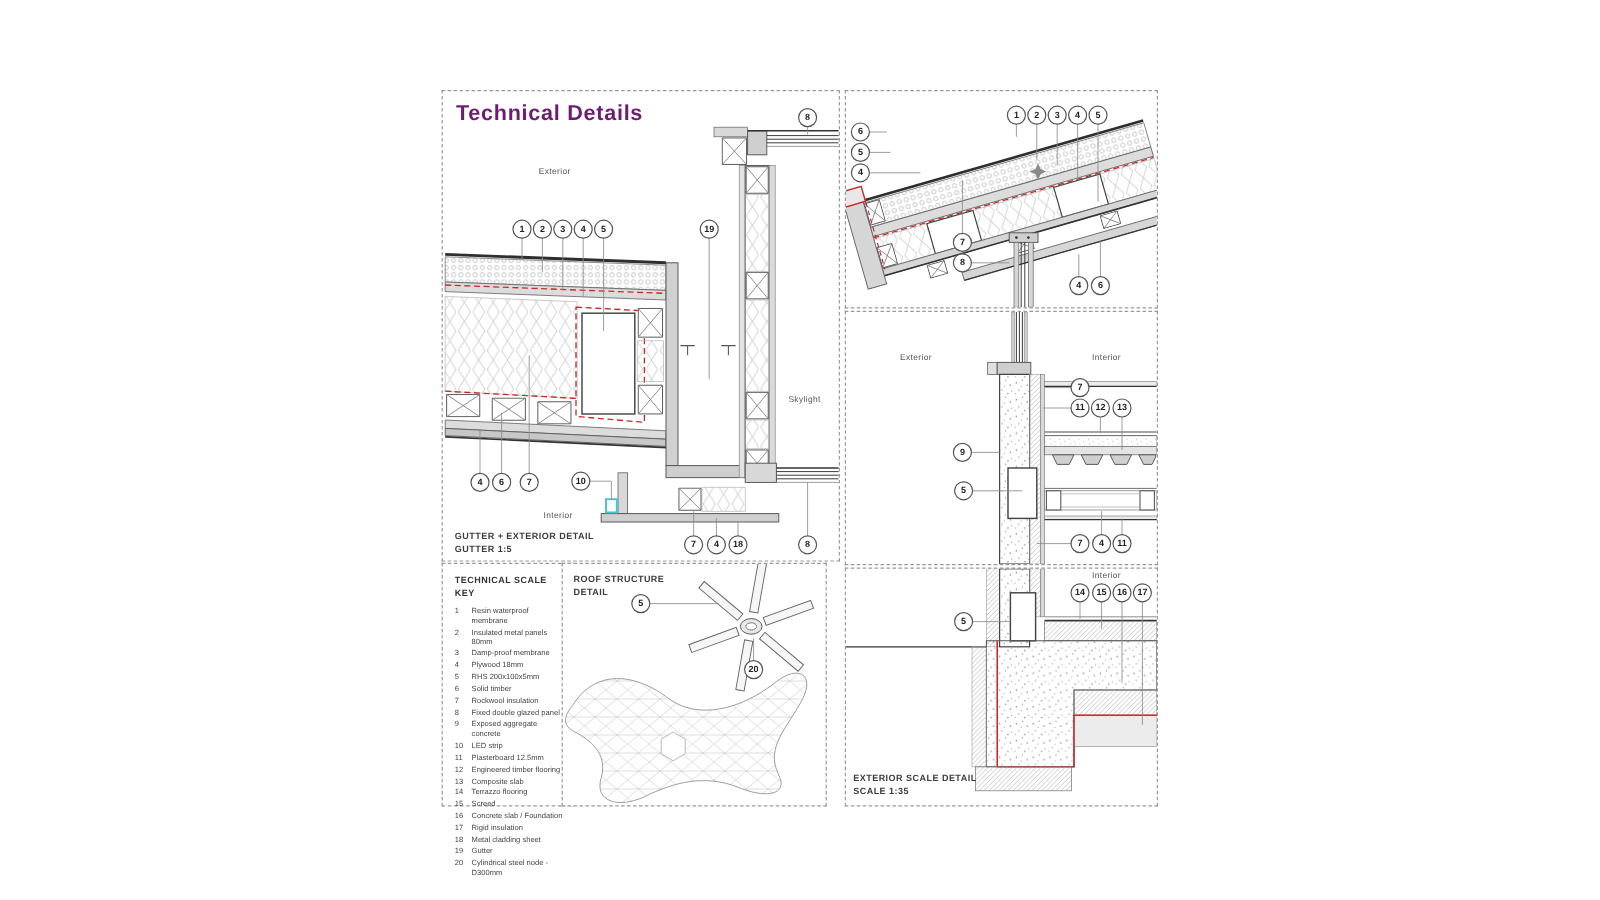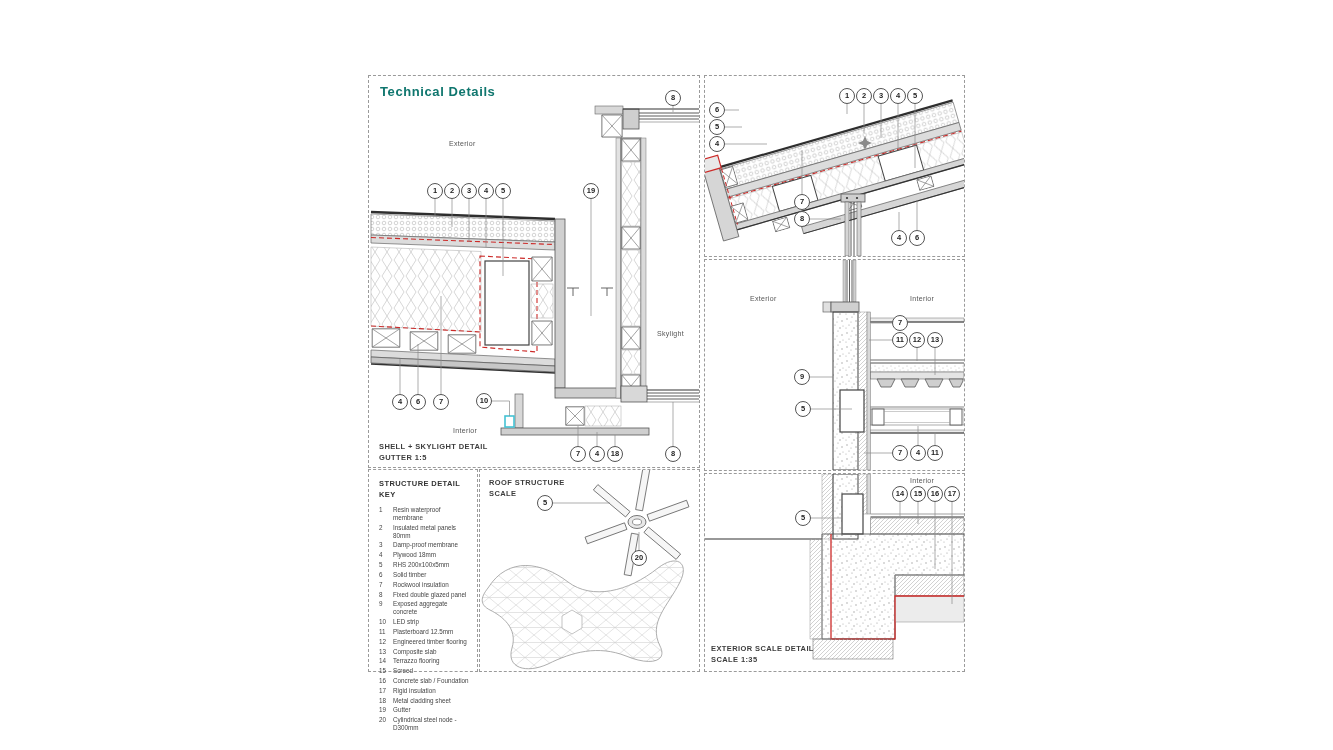--- a/index.html
+++ b/index.html
@@ -4,21 +4,21 @@
 <style>
   html,body{margin:0;padding:0;background:#ffffff;}
   body{width:1333px;height:750px;position:relative;font-family:"Liberation Sans",sans-serif;overflow:hidden;}
   .panel{position:absolute;border:1px dashed #9a9a9a;background:#fff;box-sizing:border-box;}
   .panel svg{position:absolute;left:0;top:0;}
   .callout{position:absolute;width:14px;height:14px;border:1px solid #555;border-radius:50%;
            background:#fff;display:flex;align-items:center;justify-content:center;
            font-size:7.5px;font-weight:bold;color:#222;transform:translate(-50%,-50%);z-index:5;line-height:1;}
   .lbl{position:absolute;font-size:7px;color:#555;letter-spacing:.3px;z-index:4;white-space:nowrap;}
   .caption{position:absolute;font-size:7.5px;font-weight:bold;color:#3d3d3d;letter-spacing:.4px;line-height:1.4;z-index:4;white-space:nowrap;}
-  .sheet-title{position:absolute;font-size:13px;font-weight:bold;color:#0f766e;letter-spacing:.6px;z-index:4;}
+  .sheet-title{position:absolute;font-size:18px;font-weight:bold;color:#701a75;letter-spacing:.6px;z-index:4;}
   .key-title{position:absolute;left:10px;top:9px;font-size:7.5px;font-weight:bold;color:#333;line-height:1.45;letter-spacing:.4px;}
   .key-list{position:absolute;left:10px;top:36px;right:6px;}
   .key-item{display:flex;font-size:6.3px;color:#454545;line-height:1.26;margin-bottom:1.9px;}
   .key-num{width:14px;flex:none;}
   .key-text{flex:1;}
 </style>
 </head>
 <body>
 
 <svg width="0" height="0" style="position:absolute">
@@ -124,21 +124,21 @@
       <path d="M31,319 V283 M49,319 V268 M72,319 V220"></path>
       <path d="M122,325 H140.5 V340"></path>
       <path d="M209,371 V350 M228,371 V356 M246,371 V359 M304,371 V326"></path>
     </g>
   </svg>
   <div class="sheet-title" style="left:11px;top:8px;">Technical Details</div>
   <div class="lbl" style="left:80px;top:64px;">Exterior</div>
   <div class="lbl" style="left:84px;top:351px;">Interior</div>
   <div class="lbl" style="left:288px;top:254px;">Skylight</div>
   <div class="caption" style="left:10px;top:366px;">
-    <div>SHELL + SKYLIGHT DETAIL</div>
+    <div>GUTTER + EXTERIOR DETAIL</div>
     <div>GUTTER 1:5</div>
   </div>
 <div class="callout" style="left: 66px; top: 115px;">1</div>
     <div class="callout" style="left: 83px; top: 115px;">2</div>
     <div class="callout" style="left: 100px; top: 115px;">3</div>
     <div class="callout" style="left: 117px; top: 115px;">4</div>
     <div class="callout" style="left: 134px; top: 115px;">5</div>
     <div class="callout" style="left: 222px; top: 115px;">19</div>
     <div class="callout" style="left: 304px; top: 22px;">8</div>
     <div class="callout" style="left: 31px; top: 326px;">4</div>
@@ -146,21 +146,21 @@
     <div class="callout" style="left: 72px; top: 326px;">7</div>
     <div class="callout" style="left: 115px; top: 325px;">10</div>
     <div class="callout" style="left: 209px; top: 378px;">7</div>
     <div class="callout" style="left: 228px; top: 378px;">4</div>
     <div class="callout" style="left: 246px; top: 378px;">18</div>
     <div class="callout" style="left: 304px; top: 378px;">8</div>
   </div>
 
 <div class="panel" style="left:368px;top:469px;width:110px;height:203px;">
   <div class="key-title">
-    <div>STRUCTURE DETAIL</div>
+    <div>TECHNICAL SCALE</div>
     <div>KEY</div>
   </div>
   <div class="key-list">
       <div class="key-item">
         <span class="key-num">1</span>
         <span class="key-text">Resin waterproof membrane</span>
       </div>
       <div class="key-item">
         <span class="key-num">2</span>
         <span class="key-text">Insulated metal panels 80mm</span>
@@ -233,21 +233,21 @@
         <span class="key-num">19</span>
         <span class="key-text">Gutter</span>
       </div>
       <div class="key-item">
         <span class="key-num">20</span>
         <span class="key-text">Cylindrical steel node - D300mm</span>
       </div>
     </div>
 </div>
 
-<div class="panel" style="left:479px;top:469px;width:221px;height:203px;">
+<div class="panel" style="left:468px;top:469px;width:221px;height:203px;">
   <svg width="219" height="201" viewBox="0 0 219 201">
 
     <path d="M8,118 C28,86 62,92 88,112 C112,130 148,122 178,98 C196,84 210,92 200,112
              C188,136 168,152 180,176 C188,192 170,196 146,186 C118,175 92,182 68,194
              C46,204 26,198 32,178 C38,158 22,146 10,140 C0,135 0,128 8,118 Z" fill="url(#mesh)" stroke="#999" stroke-width="0.8"></path>
     <polygon points="92,140 102,146 102,158 92,164 82,158 82,146" fill="#fff" stroke="#aaa" stroke-width="0.7"></polygon>
 
     <g stroke="#666" stroke-width="0.8">
       <g transform="rotate(-80 157 52)">
           <rect x="169" y="48.5" width="42" height="7" fill="#f6f6f6"></rect>
@@ -270,21 +270,21 @@
       <ellipse cx="157" cy="52" rx="9" ry="6.5" fill="#e8e8e8" stroke="#555"></ellipse>
       <ellipse cx="157" cy="52" rx="4.5" ry="3" fill="#fff" stroke="#777"></ellipse>
     </g>
     <g stroke="#8a8a8a" stroke-width="0.7" fill="none">
       <path d="M72,33 H130"></path>
       <path d="M159,81 V62"></path>
     </g>
   </svg>
   <div class="caption" style="left:9px;top:8px;">
     <div>ROOF STRUCTURE</div>
-    <div>SCALE</div>
+    <div>DETAIL</div>
   </div>
 <div class="callout" style="left: 65px; top: 33px;">5</div>
     <div class="callout" style="left: 159px; top: 88px;">20</div>
   </div>
 
 <div class="panel" style="left:704px;top:75px;width:261px;height:182px;">
   <svg width="259" height="180" viewBox="0 0 259 180">
     <g transform="translate(30,118) rotate(-16)">
       <path d="M-8,-30 H235" stroke="#2e2e2e" stroke-width="2.2" fill="none"></path>
       <rect x="-8" y="-28" width="243" height="21" fill="url(#bub)" stroke="#777" stroke-width="0.7"></rect>

